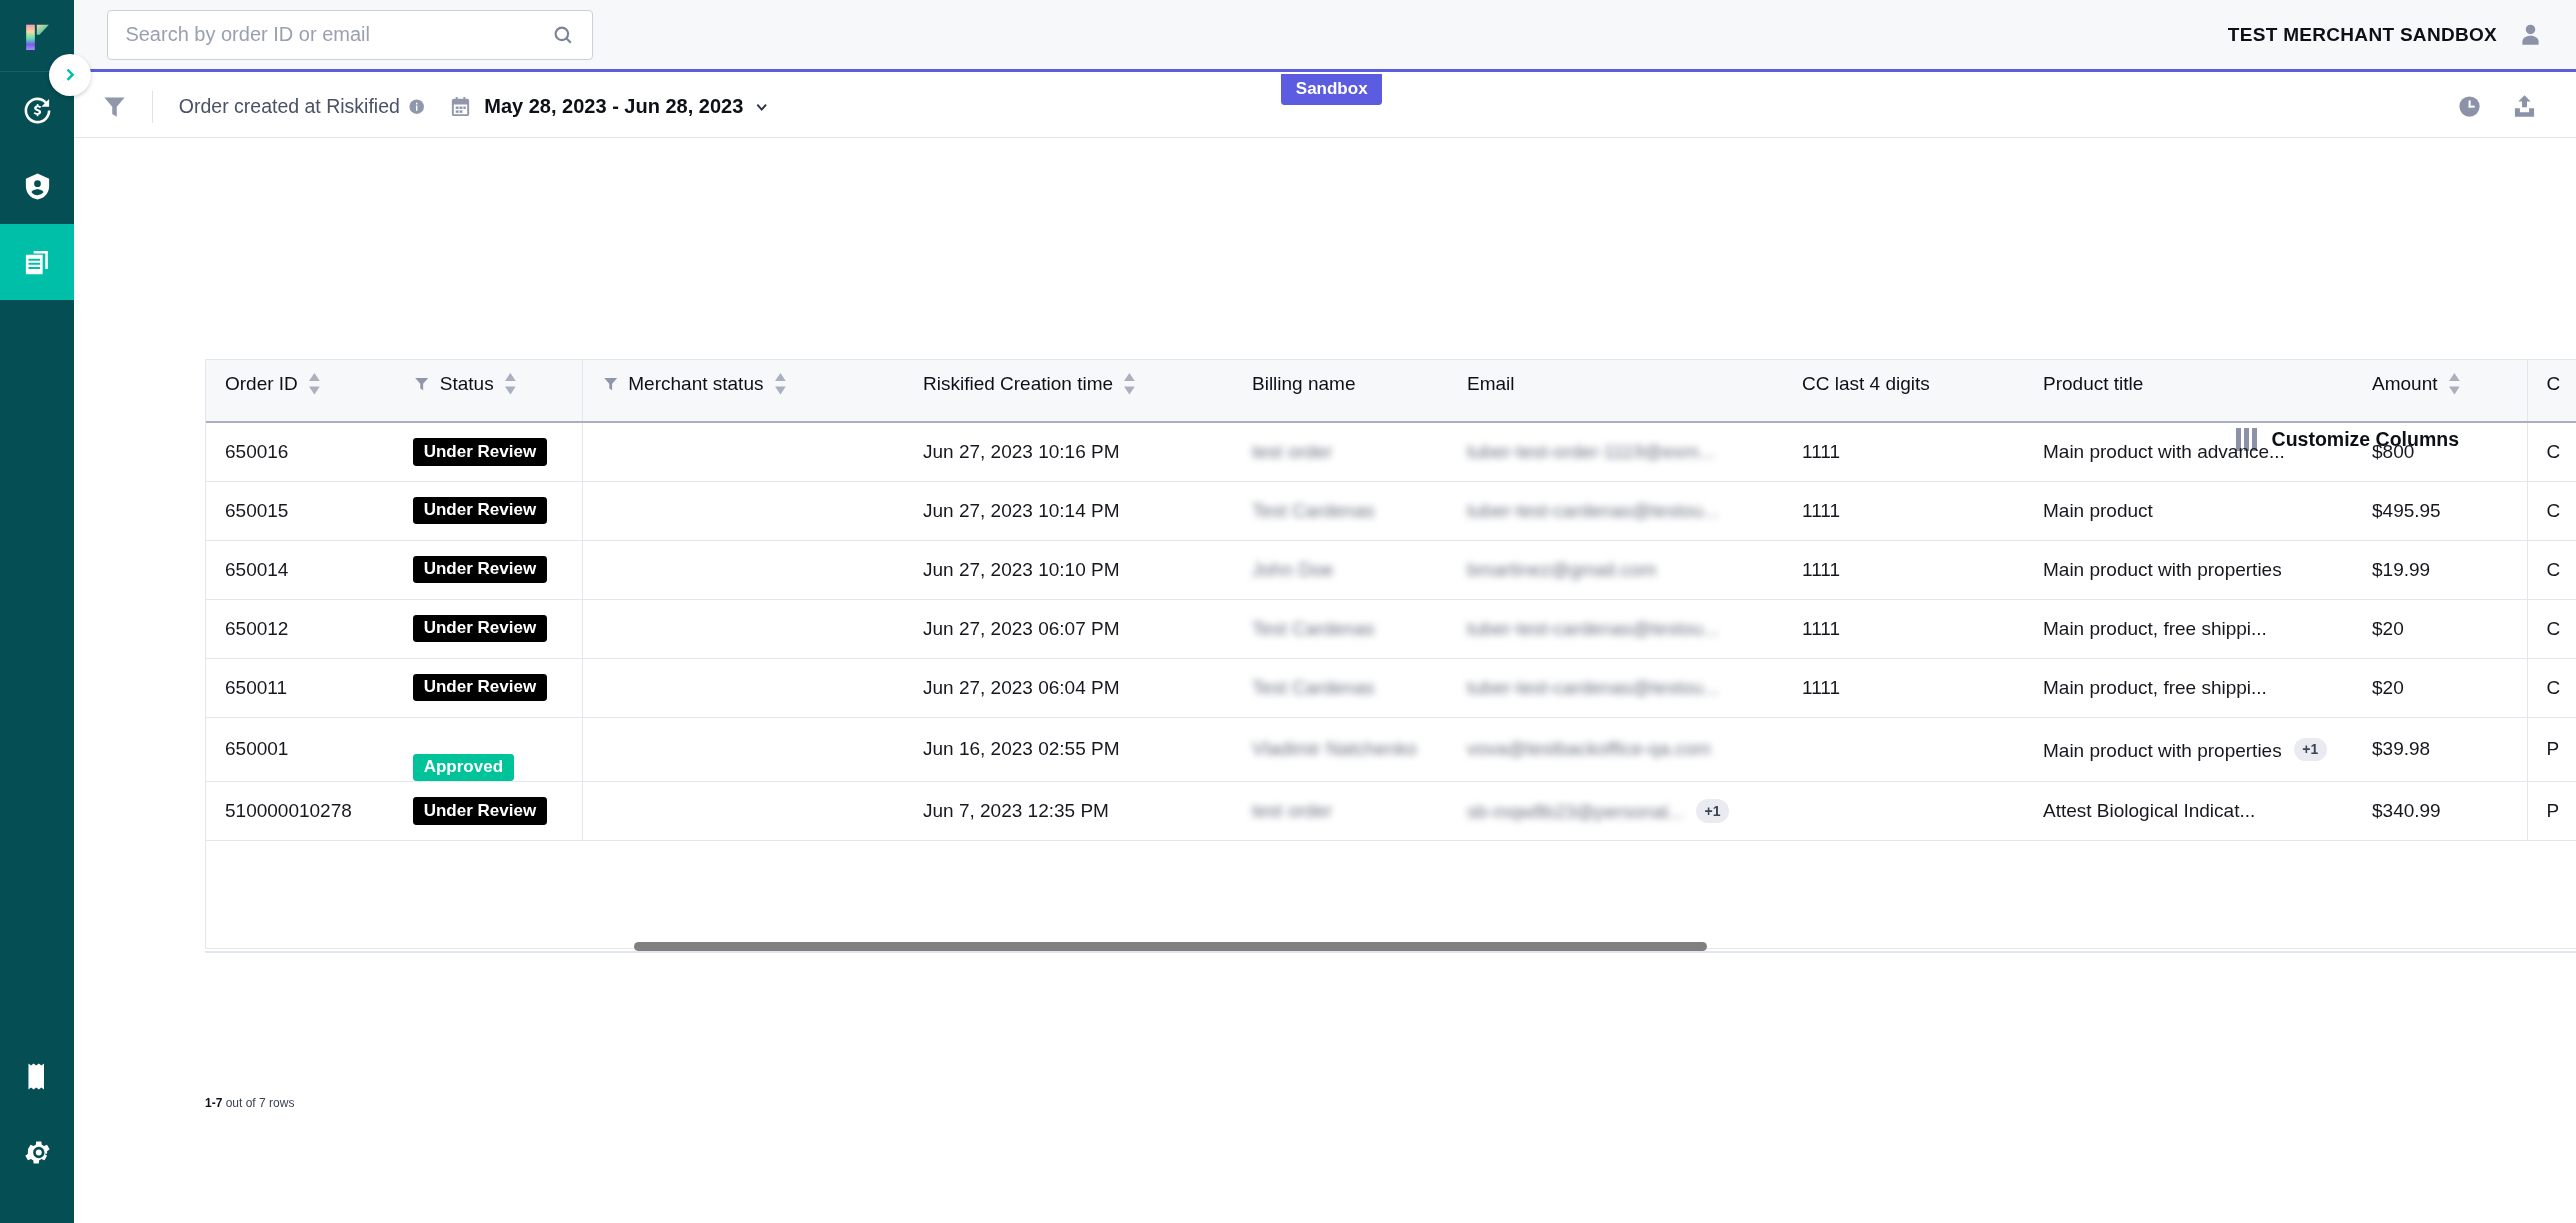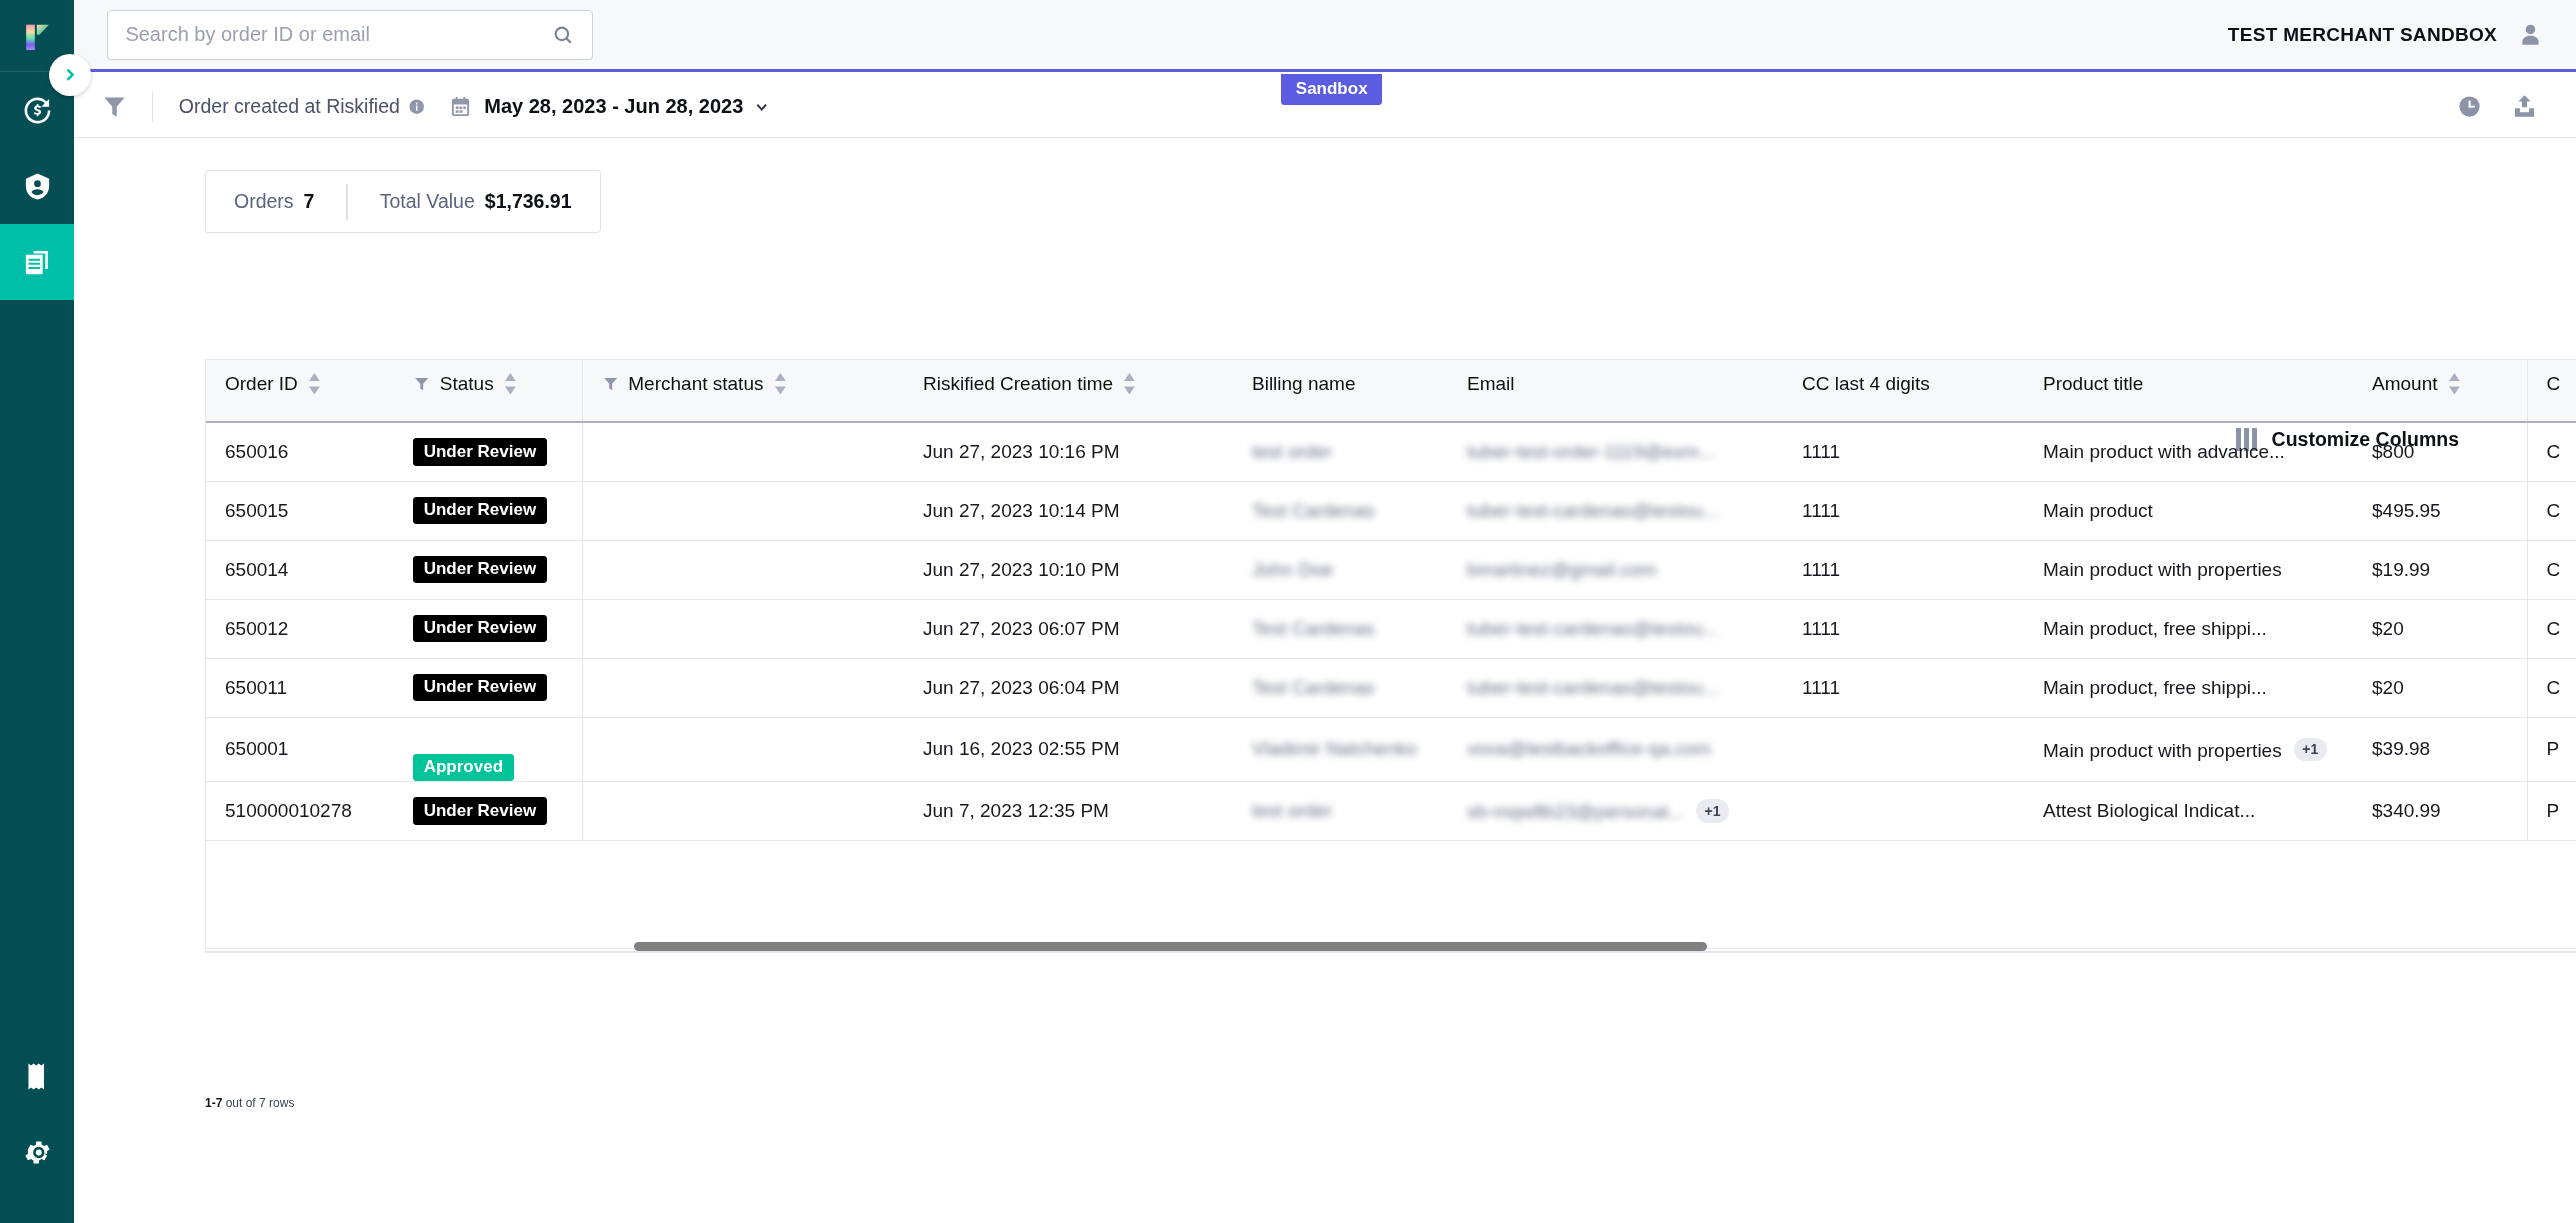--- a/index.html
+++ b/index.html
@@ -337,33 +337,20 @@
     <svg viewBox="0 0 24 24">
       <path d="M12 2 6.5 7.6h3.3v5h4.4v-5h3.3L12 2z"></path>
         <path d="M3.5 13.6v7.4h17v-7.4h-4.4v3.4H7.9v-3.4H3.5z"></path>
     </svg>
   </div>
 </div>
 
 <div id="main">
 
 
-  <div id="summary-row">
-    <div id="summary">
-      <div class="sum-item">
-        <span class="sum-label">Orders</span>
-        <span class="sum-value">7</span>
-      </div>
-      <div class="sum-div"></div>
-      <div class="sum-item">
-        <span class="sum-label">Total Value</span>
-        <span class="sum-value">$1,736.91</span>
-      </div>
-    </div>
-  </div>
 
   <div id="customize-cols">
     <span class="cols-ico">
         <i></i>
         <i></i>
         <i></i>
       </span>
     <span id="customize-label">Customize Columns</span>
   </div>
 

